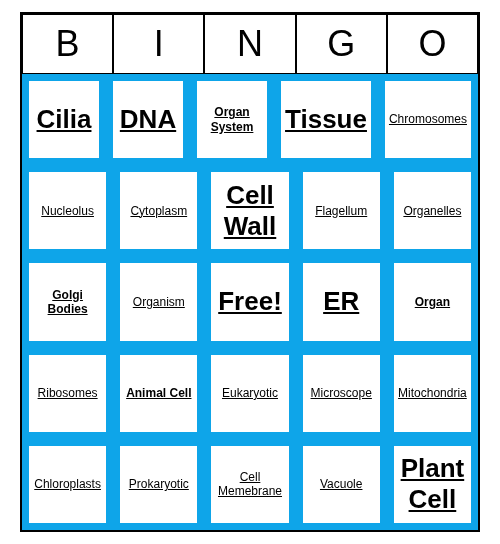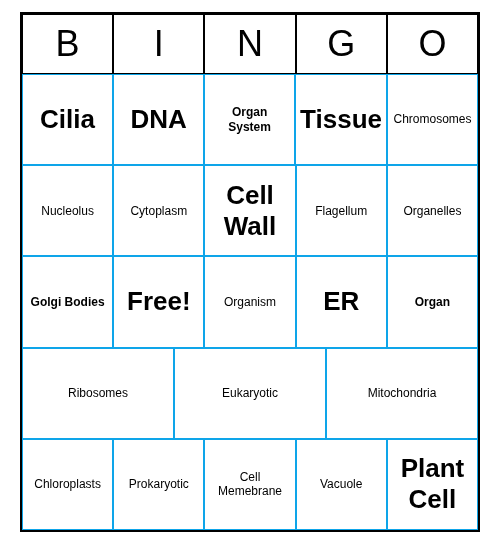--- a/index.html
+++ b/index.html
@@ -48,27 +48,28 @@
       flex: 1;
     }
 
     .bingo-row {
       display: flex;
       flex: 1;
     }
 
     .bingo-cell {
       flex: 1;
-      border: 1px solid #0ea5e9;
+      border: 7px solid #0ea5e9;
       display: flex;
       justify-content: center;
       align-items: center;
       text-align: center;
       padding: 4px;
       font-family: Arial, sans-serif;
+      text-decoration: underline;
     }
 
     .bingo-cell .cell-text {
       font-size: 13px;
       line-height: 1.2;
     }
 
     .bingo-cell .cell-text.large {
       font-size: 26px;
       font-weight: bold;
@@ -127,38 +128,44 @@
         </div>
         <div class="bingo-cell">
           <span class="cell-text small">Organelles</span>
         </div>
       </div>
       <div class="bingo-row">
         <div class="bingo-cell">
           <span class="cell-text medium">Golgi Bodies</span>
         </div>
         <div class="bingo-cell">
-          <span class="cell-text large">Free!</span>
+          <span class="cell-text small">Organism</span>
         </div>
         <div class="bingo-cell">
-          <span class="cell-text small">Organism</span>
+          <span class="cell-text large">Free!</span>
         </div>
         <div class="bingo-cell">
           <span class="cell-text large">ER</span>
         </div>
         <div class="bingo-cell">
           <span class="cell-text medium">Organ</span>
         </div>
       </div>
       <div class="bingo-row">
         <div class="bingo-cell">
           <span class="cell-text small">Ribosomes</span>
         </div>
         <div class="bingo-cell">
+          <span class="cell-text medium">Animal Cell</span>
+        </div>
+        <div class="bingo-cell">
           <span class="cell-text small">Eukaryotic</span>
+        </div>
+        <div class="bingo-cell">
+          <span class="cell-text small">Microscope</span>
         </div>
         <div class="bingo-cell">
           <span class="cell-text small">Mitochondria</span>
         </div>
       </div>
       <div class="bingo-row">
         <div class="bingo-cell">
           <span class="cell-text small">Chloroplasts</span>
         </div>
         <div class="bingo-cell">

